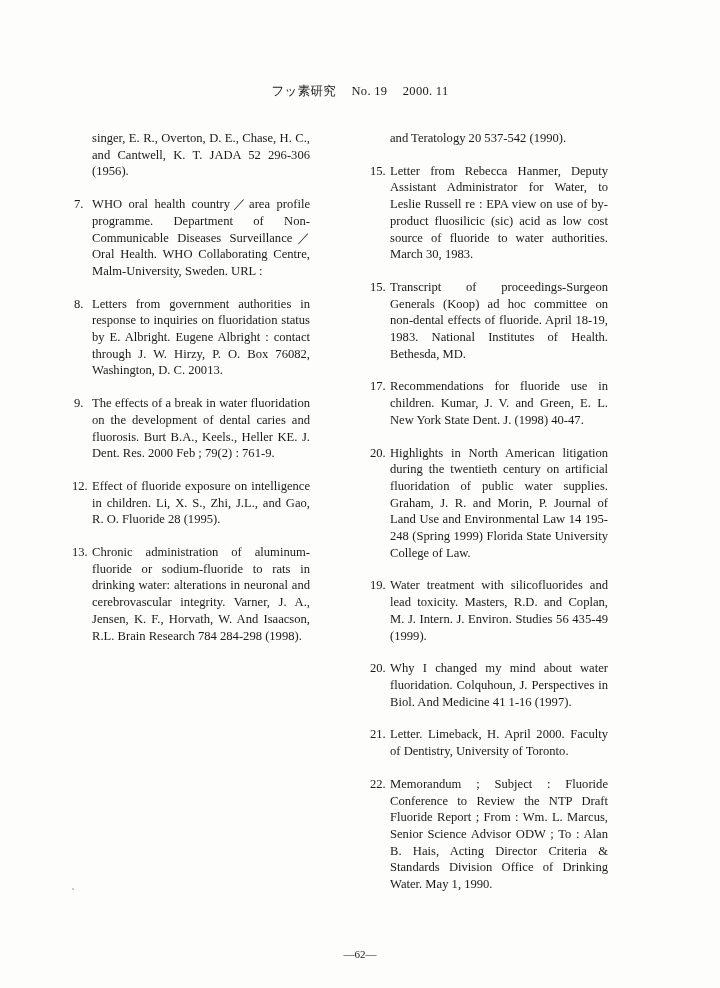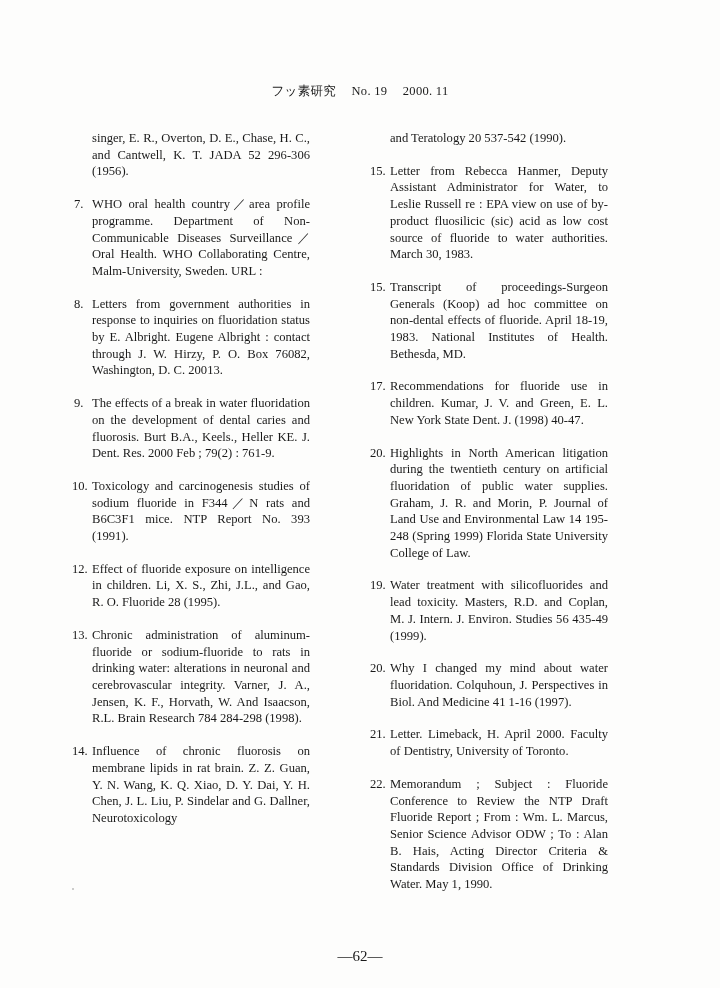--- a/index.html
+++ b/index.html
@@ -13,42 +13,40 @@
   }
   .header span { margin:0 6px; }
   .col { position:absolute; top:114px; font-size:12.6px; line-height:16.7px; text-align:justify; }
   .col.left { left:62px; width:264px; }
   .col.right { left:360px; width:264px; }
   .ref { position:relative; padding-left:14px; margin:16px; }
   .ref .num { position:absolute; left:-4px; top:0; }
   .ref.cont { padding-left:14px; }
   .ref.wide .num { left:-6px; }
   .footer {
-    position:absolute; top:948px; left:0; width:720px; text-align:center; font-size:15px;
+    position:absolute; top:948px; left:0; width:720px; text-align:center; font-size:11px;
   }
   .speck { position:absolute; width:2px; height:2px; background:#bbb; border-radius:1px; }
 </style>
 </head>
 <body>
 
 <div class="header">
   <span>フッ素研究</span>
   <span>No. 19</span>
   <span>2000. 11</span>
 </div>
 
 <div class="col left">
   <p class="ref cont"><span class="num"></span><span>singer, E. R., Overton, D. E., Chase, H. C., and Cantwell, K. T. JADA 52 296-306 (1956).</span></p>
   <p class="ref"><span class="num">7.</span><span>WHO oral health country／area profile programme. Department of Non-Communicable Diseases Surveillance／Oral Health. WHO Collaborating Centre, Malm-University, Sweden. URL :</span></p>
   <p class="ref"><span class="num">8.</span><span>Letters from government authorities in response to inquiries on fluoridation status by E. Albright. Eugene Albright : contact through J. W. Hirzy, P. O. Box 76082, Washington, D. C. 20013.</span></p>
   <p class="ref"><span class="num">9.</span><span>The effects of a break in water fluoridation on the development of dental caries and fluorosis. Burt B.A., Keels., Heller KE. J. Dent. Res. 2000 Feb ; 79(2) : 761-9.</span></p>
-  <p class="ref wide"><span class="num">10.</span><span>Toxicology and carcinogenesis studies of sodium fluoride in F344／N rats and B6C3F1 mice. NTP Report No. 393 (1991).</span></p>
   <p class="ref wide"><span class="num">12.</span><span>Effect of fluoride exposure on intelligence in children. Li, X. S., Zhi, J.L., and Gao, R. O. Fluoride 28 (1995).</span></p>
   <p class="ref wide"><span class="num">13.</span><span>Chronic administration of aluminum-fluoride or sodium-fluoride to rats in drinking water: alterations in neuronal and cerebrovascular integrity. Varner, J. A., Jensen, K. F., Horvath, W. And Isaacson, R.L. Brain Research 784 284-298 (1998).</span></p>
-  <p class="ref wide"><span class="num">14.</span><span>Influence of chronic fluorosis on membrane lipids in rat brain. Z. Z. Guan, Y. N. Wang, K. Q. Xiao, D. Y. Dai, Y. H. Chen, J. L. Liu, P. Sindelar and G. Dallner, Neurotoxicology</span></p>
 </div>
 
 <div class="col right">
   <p class="ref cont"><span class="num"></span><span>and Teratology 20 537-542 (1990).</span></p>
   <p class="ref wide"><span class="num">15.</span><span>Letter from Rebecca Hanmer, Deputy Assistant Administrator for Water, to Leslie Russell re : EPA view on use of by-product fluosilicic (sic) acid as low cost source of fluoride to water authorities. March 30, 1983.</span></p>
   <p class="ref wide"><span class="num">15.</span><span>Transcript of proceedings-Surgeon Generals (Koop) ad hoc committee on non-dental effects of fluoride. April 18-19, 1983. National Institutes of Health. Bethesda, MD.</span></p>
   <p class="ref wide"><span class="num">17.</span><span>Recommendations for fluoride use in children. Kumar, J. V. and Green, E. L. New York State Dent. J. (1998) 40-47.</span></p>
   <p class="ref wide"><span class="num">20.</span><span>Highlights in North American litigation during the twentieth century on artificial fluoridation of public water supplies. Graham, J. R. and Morin, P. Journal of Land Use and Environmental Law 14 195-248 (Spring 1999) Florida State University College of Law.</span></p>
   <p class="ref wide"><span class="num">19.</span><span>Water treatment with silicofluorides and lead toxicity. Masters, R.D. and Coplan, M. J. Intern. J. Environ. Studies 56 435-49 (1999).</span></p>
   <p class="ref wide"><span class="num">20.</span><span>Why I changed my mind about water fluoridation. Colquhoun, J. Perspectives in Biol. And Medicine 41 1-16 (1997).</span></p>

